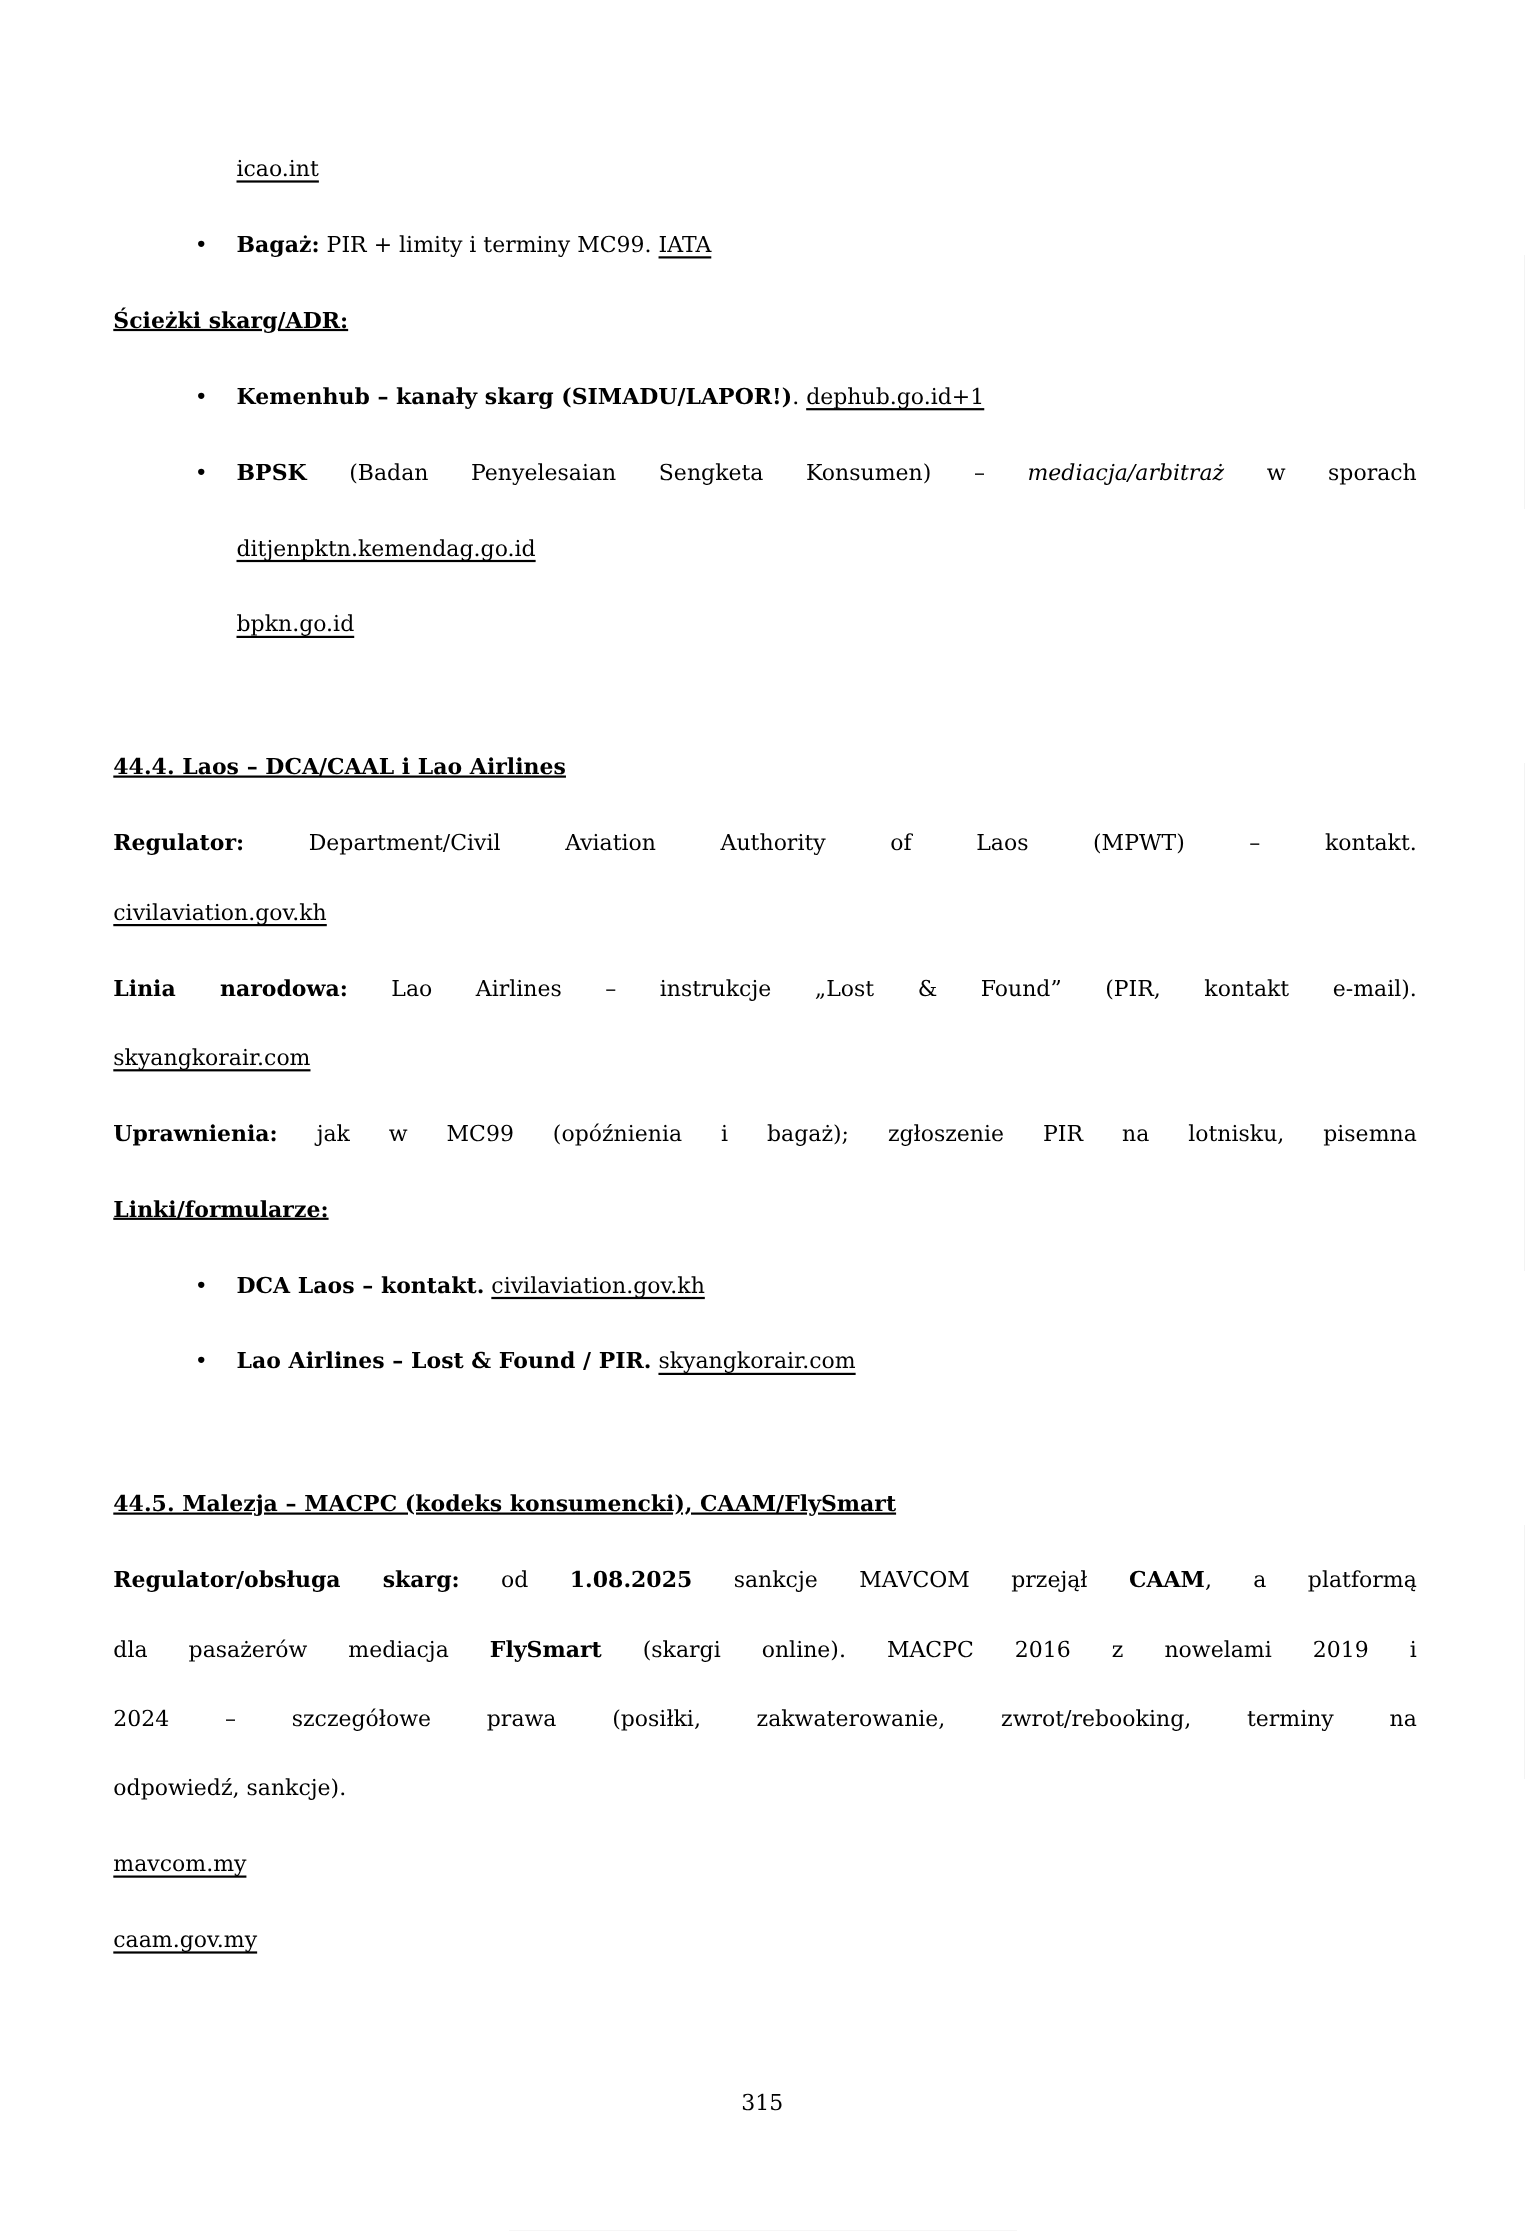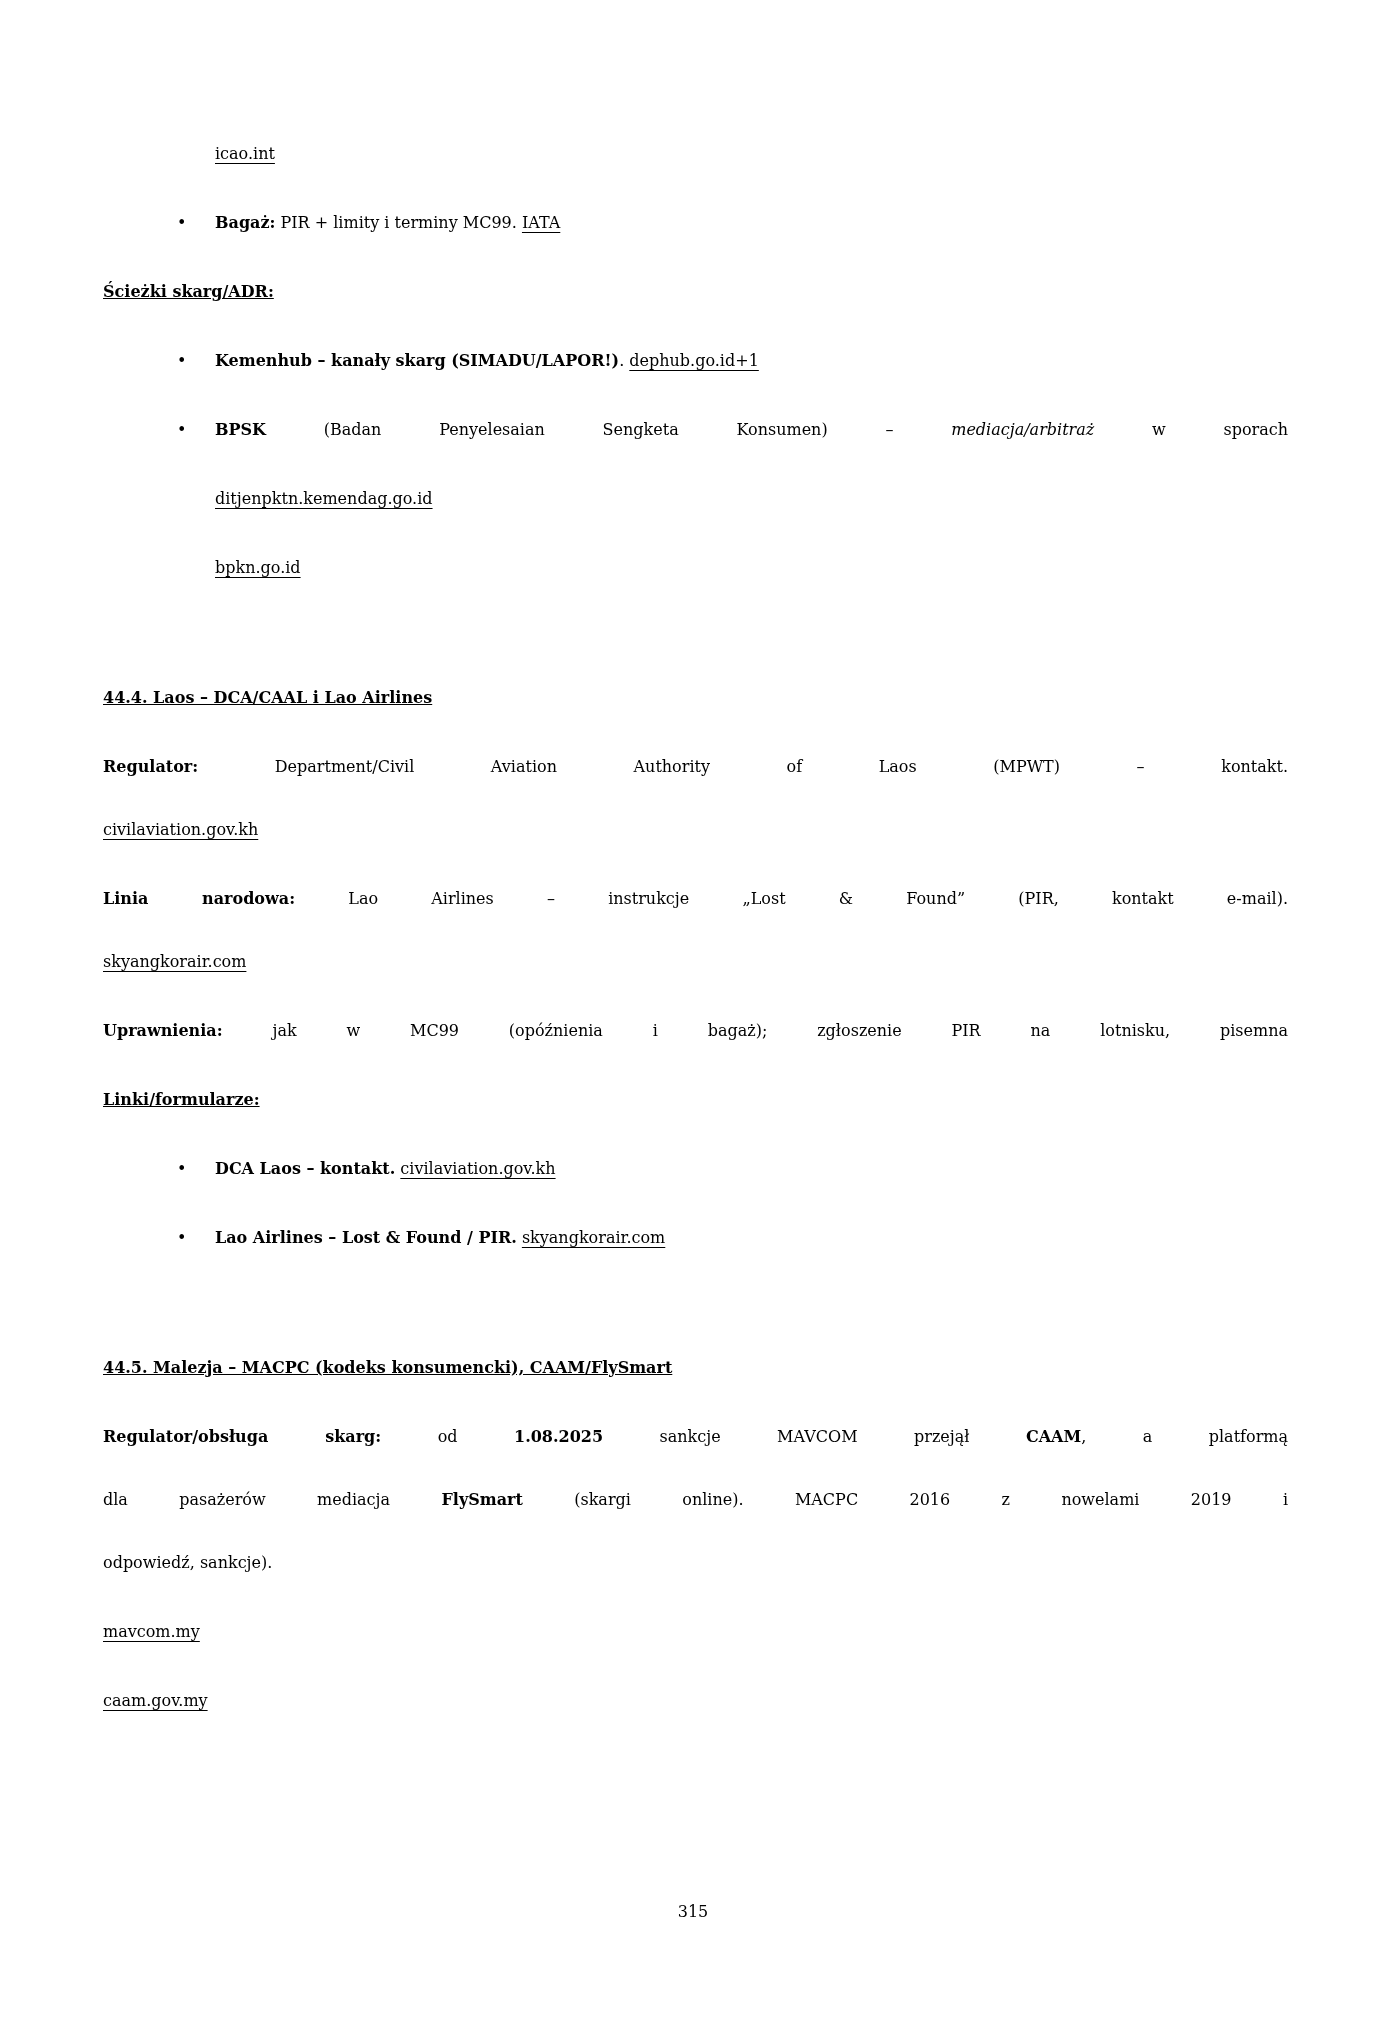--- a/index.html
+++ b/index.html
@@ -3,21 +3,21 @@
 <meta charset="utf-8">
 <style>
   html,body { margin:0; padding:0; background:#e8e8e8; }
   .page {
     position:relative;
     width:1386px; height:2028px;
     margin:0 auto;
     background:#ffffff;
     color:#000000;
     font-family:"DejaVu Serif","Liberation Serif",serif;
-    font-size:16px;
+    font-size:20px;
     box-sizing:border-box;
     padding:122px 98px 0 103px;
     overflow:hidden;
   }
   .line, .h, .link-line, .bullet, .para > div, .footer { line-height:63px; }
   .h { font-weight:bold; margin-bottom:6px;text-decoration:underline; }
   .section { margin-top:67px; }
   .para { margin-bottom:6px; }
   .link-line { margin-bottom:6px; }
   .bullet { position:relative; padding-left:112px; margin-bottom:6px; }
@@ -70,20 +70,21 @@
 
   <div class="bullet"><span class="marker">•</span><span class="b">DCA Laos – kontakt.</span><span> </span><a class="lnk">civilaviation.gov.kh</a></div>
 
   <div class="bullet"><span class="marker">•</span><span class="b">Lao Airlines – Lost &amp; Found / PIR.</span><span> </span><a class="lnk">skyangkorair.com</a></div>
 
   <div class="h section">44.5. Malezja – MACPC (kodeks konsumencki), CAAM/FlySmart</div>
 
   <div class="para">
       <div class="fj"><span class="b">Regulator/obsługa skarg:</span><span> od </span><span class="b">1.08.2025</span><span> sankcje MAVCOM przejął </span><span class="b">CAAM</span><span>, a platformą</span></div>
       <div class="fj"><span>dla pasażerów mediacja </span><span class="b">FlySmart</span><span> (skargi online). MACPC 2016 z nowelami 2019 i</span></div>
+      <div class="fj">2024 – szczegółowe prawa (posiłki, zakwaterowanie, zwrot/rebooking, terminy na</div>
       <div>odpowiedź, sankcje).</div>
     </div>
 
   <div class="link-line"><a class="lnk">mavcom.my</a></div>
   <div class="link-line"><a class="lnk">caam.gov.my</a></div>
 
   <div class="footer">315</div>
 
 </div>
 

